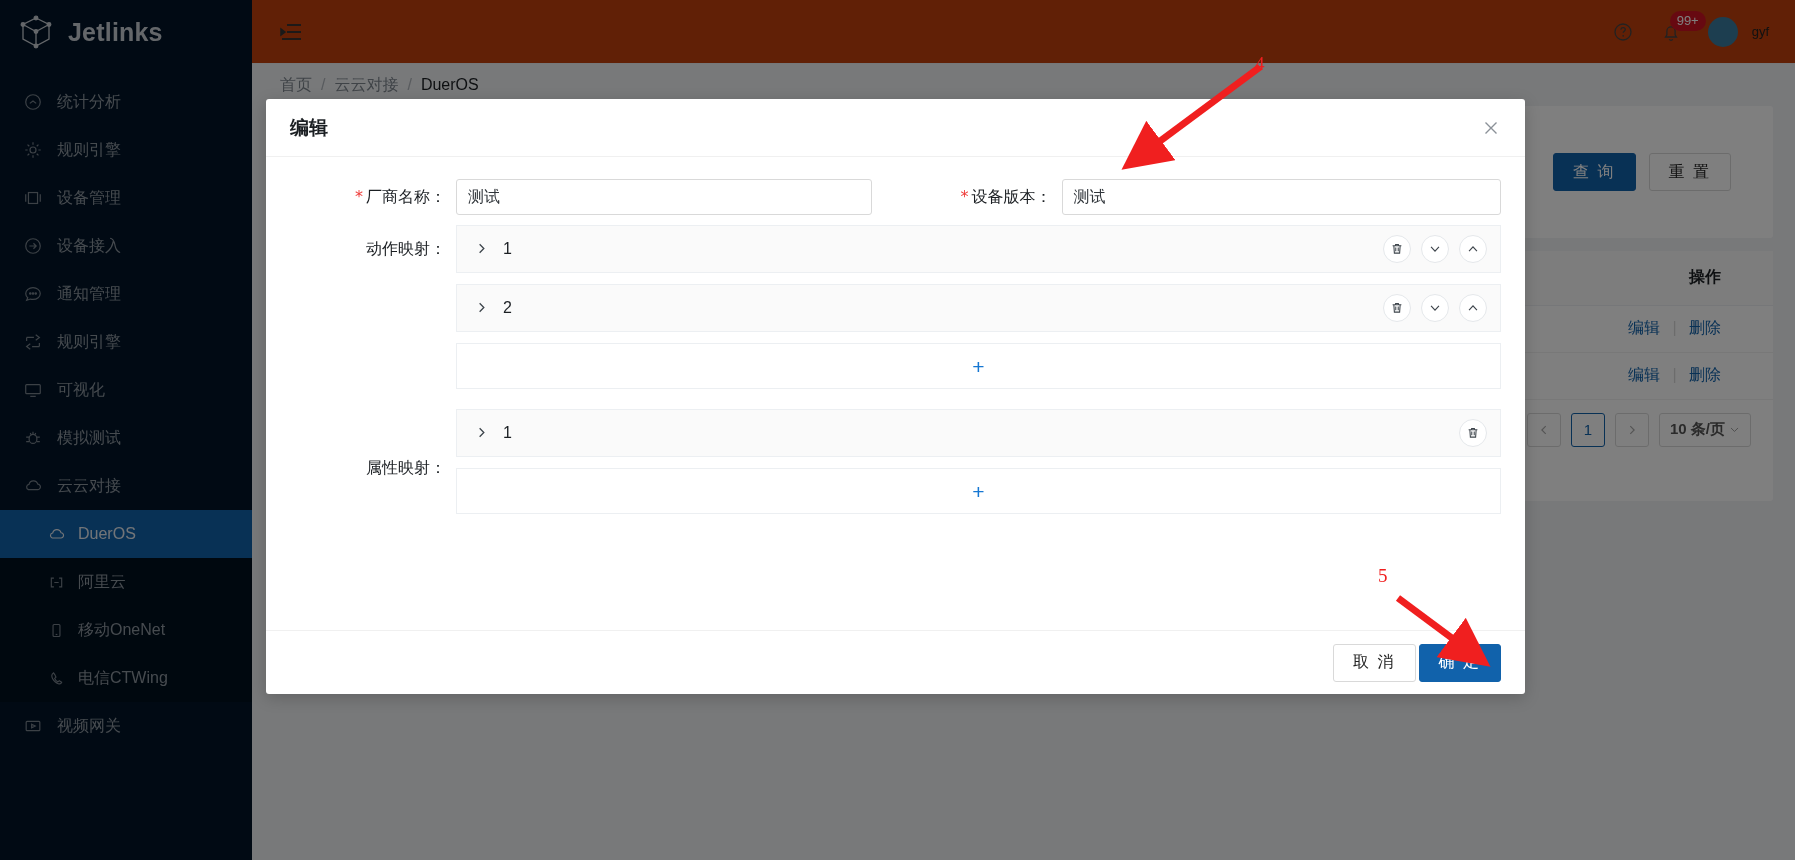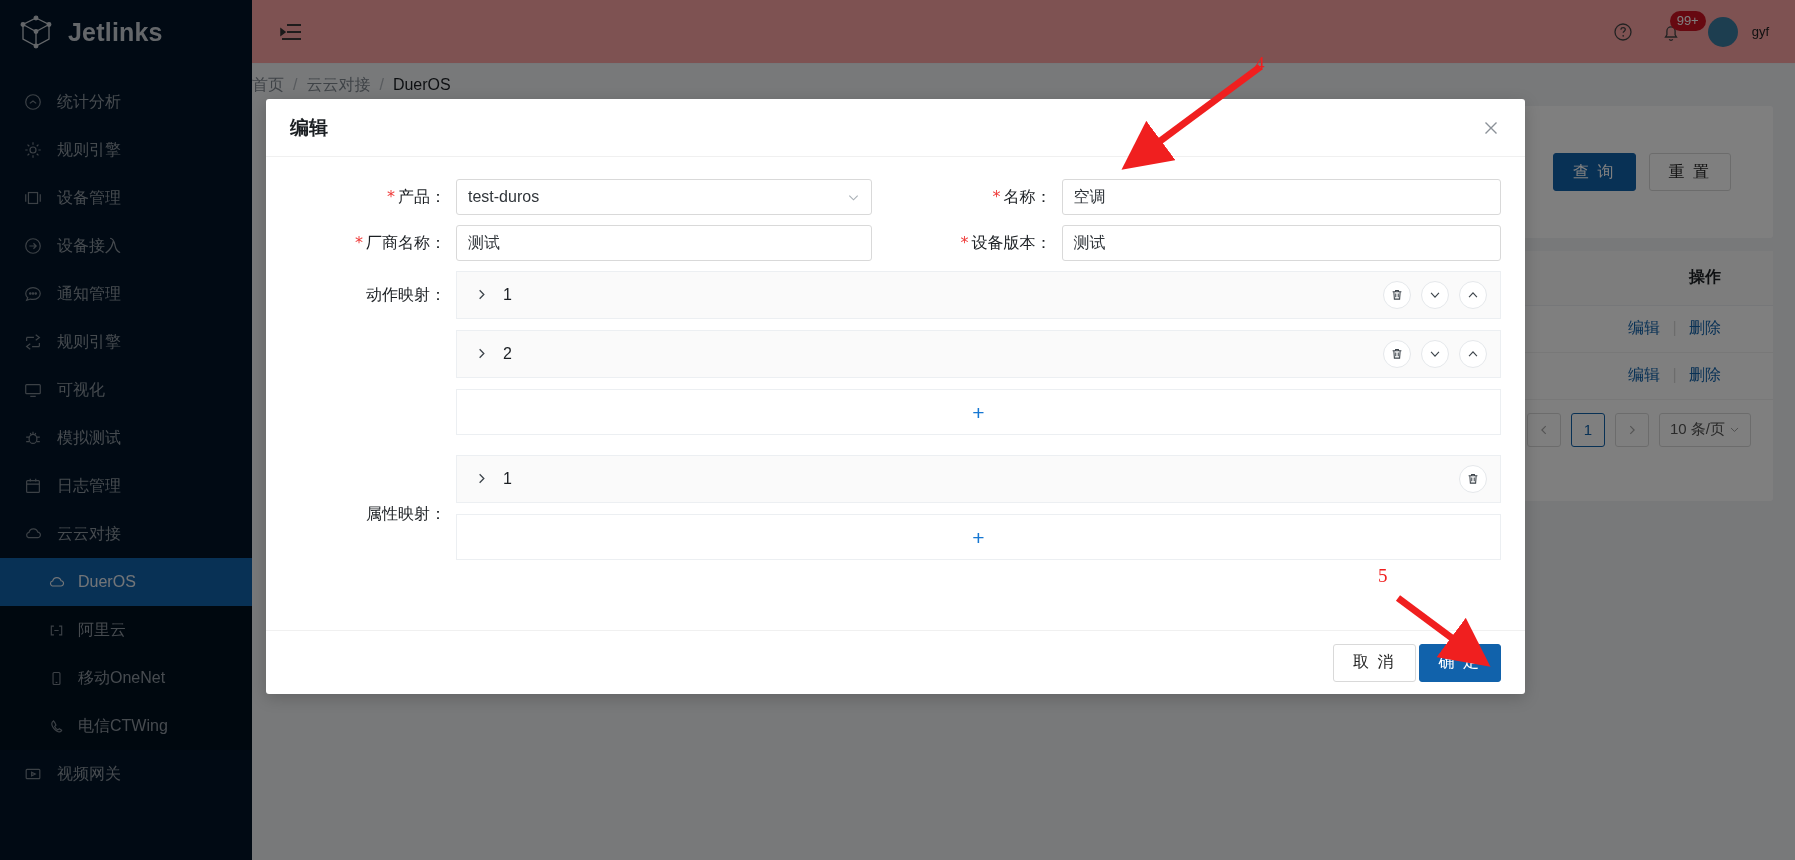--- a/index.html
+++ b/index.html
@@ -58,42 +58,42 @@
   .sub-item.active { background: #1162ab; color: #e4eaf0; }
   .sub-item.active .mi-icon { color: #e4eaf0; }
 
   
   .main {
     position: absolute; left: 252px; top: 0;
     width: 1543px; height: 860px;
     background: #f0f2f5;
   }
   .topbar {
-    height: 64px; background: #fca5a5;
+    height: 64px; background: #c2410c;
     display: flex; align-items: center;
     padding: 0 26px; justify-content: space-between;
     border-bottom: 1px solid #eceff2;
   }
   .collapse-btn { width: 26px; height: 26px; color: #333; cursor: pointer; }
   .topbar-right { display: flex; align-items: center; gap: 26px; }
   .help-icon, .bell-wrap { width: 22px; height: 22px; color: #444; position: relative; cursor: pointer; }
   .badge {
     position: absolute; left: 10px; top: -10px;
     background: #cf1322; color: #fff; font-size: 13px;
     border-radius: 11px; padding: 1px 7px 2px; line-height: 17px;
     font-family: "Liberation Sans", sans-serif; font-weight: 400;
   }
   .avatar {
     width: 30px; height: 30px; border-radius: 50%;
     background: #3a7ca0;
   }
   .username { font-size: 13px; color: #222; margin-left: -12px; }
   .breadcrumb {
     height: 42px; display: flex; align-items: center;
-    font-size: 16px; color: #7f878f;
+    padding-left: 28px; font-size: 16px; color: #7f878f;
     gap: 9px;
   }
   .breadcrumb .crumb-last { color: #1b1f23; }
   .breadcrumb .sep { color: #b0b6bc; }
 
   .content { padding: 0 22px; }
   .card {
     background: #fff; border-radius: 3px;
     padding: 20px 24px;
   }
@@ -128,21 +128,21 @@
     display: flex; align-items: center; justify-content: flex-end;
     gap: 10px; padding: 13px 22px 0 0;
   }
   .pg-box {
     min-width: 34px; height: 34px; border: 1px solid #d9d9d9;
     border-radius: 3px; display: flex; align-items: center;
     justify-content: center; font-size: 15px; color: #555;
     background: #fff; cursor: pointer; padding: 0 8px;
   }
   .pg-box.active { border-color: #1162ab; color: #1162ab; }
-  .pg-box.size { min-width: 92px; gap: 4px; }
+  .pg-box.size { min-width: 92px; gap: 4px; font-weight: bold; }
 
   
   .overlay {
     position: absolute; left: 0; top: 0;
     width: 1795px; height: 860px;
     background: rgba(0,0,0,0.5);
   }
 
   
   .modal {
@@ -352,34 +352,20 @@
           </svg>
         </span>
         <span class="mi-label">模拟测试</span>
         <span class="mi-arrow">
           <svg viewBox="0 0 14 14" width="13" height="13" fill="none" stroke="currentColor" stroke-width="1.3">
               <path d="M2.5 5 L7 9.5 L11.5 5"></path>
             </svg>
         </span>
       </div>
 
-      <div class="menu-item">
-        <span class="mi-icon">
-          <svg viewBox="0 0 22 22" width="20" height="20" fill="none" stroke="currentColor" stroke-width="1.3">
-            <rect x="4" y="5" width="14" height="13" rx="1"></rect>
-              <path d="M4 9h14M8 3v3M14 3v3"></path>
-          </svg>
-        </span>
-        <span class="mi-label">日志管理</span>
-        <span class="mi-arrow">
-          <svg viewBox="0 0 14 14" width="13" height="13" fill="none" stroke="currentColor" stroke-width="1.3">
-              <path d="M2.5 5 L7 9.5 L11.5 5"></path>
-            </svg>
-        </span>
-      </div>
 
       <div class="menu-item">
         <span class="mi-icon">
           <svg viewBox="0 0 22 22" width="20" height="20" fill="none" stroke="currentColor" stroke-width="1.3">
             <path d="M6 15h10a3 3 0 0 0 .3-6A5 5 0 0 0 6.6 9.2 3 3 0 0 0 6 15z"></path>
           </svg>
         </span>
         <span class="mi-label">云云对接</span>
         <span class="mi-arrow">
           <svg viewBox="0 0 14 14" width="13" height="13" fill="none" stroke="currentColor" stroke-width="1.3">
@@ -538,43 +524,20 @@
     <div class="modal-head">
       <span class="modal-title">编辑</span>
       <span class="modal-close">
         <svg viewBox="0 0 20 20" width="20" height="20" fill="none" stroke="#8b9198" stroke-width="1.4">
             <path d="M4.5 4.5l11 11M15.5 4.5l-11 11"></path>
           </svg>
       </span>
     </div>
 
     <div class="modal-body">
-      <div class="form-row">
-        <div class="form-item">
-          <span class="form-label">
-            <span class="req">*</span><span>产品：</span>
-          </span>
-          <div class="field">
-            <span>test-duros</span>
-            <span class="sel-arrow">
-              <svg viewBox="0 0 14 14" width="13" height="13" fill="none" stroke="currentColor" stroke-width="1.2">
-                  <path d="M2.5 5 L7 9.5 L11.5 5"></path>
-                </svg>
-            </span>
-          </div>
-        </div>
-        <div class="form-item">
-          <span class="form-label">
-            <span class="req">*</span><span>名称：</span>
-          </span>
-          <div class="field">
-            <span>空调</span>
-          </div>
-        </div>
-      </div>
 
       <div class="form-row">
         <div class="form-item">
           <span class="form-label">
             <span class="req">*</span><span>厂商名称：</span>
           </span>
           <div class="field">
             <span>测试</span>
           </div>
         </div>

